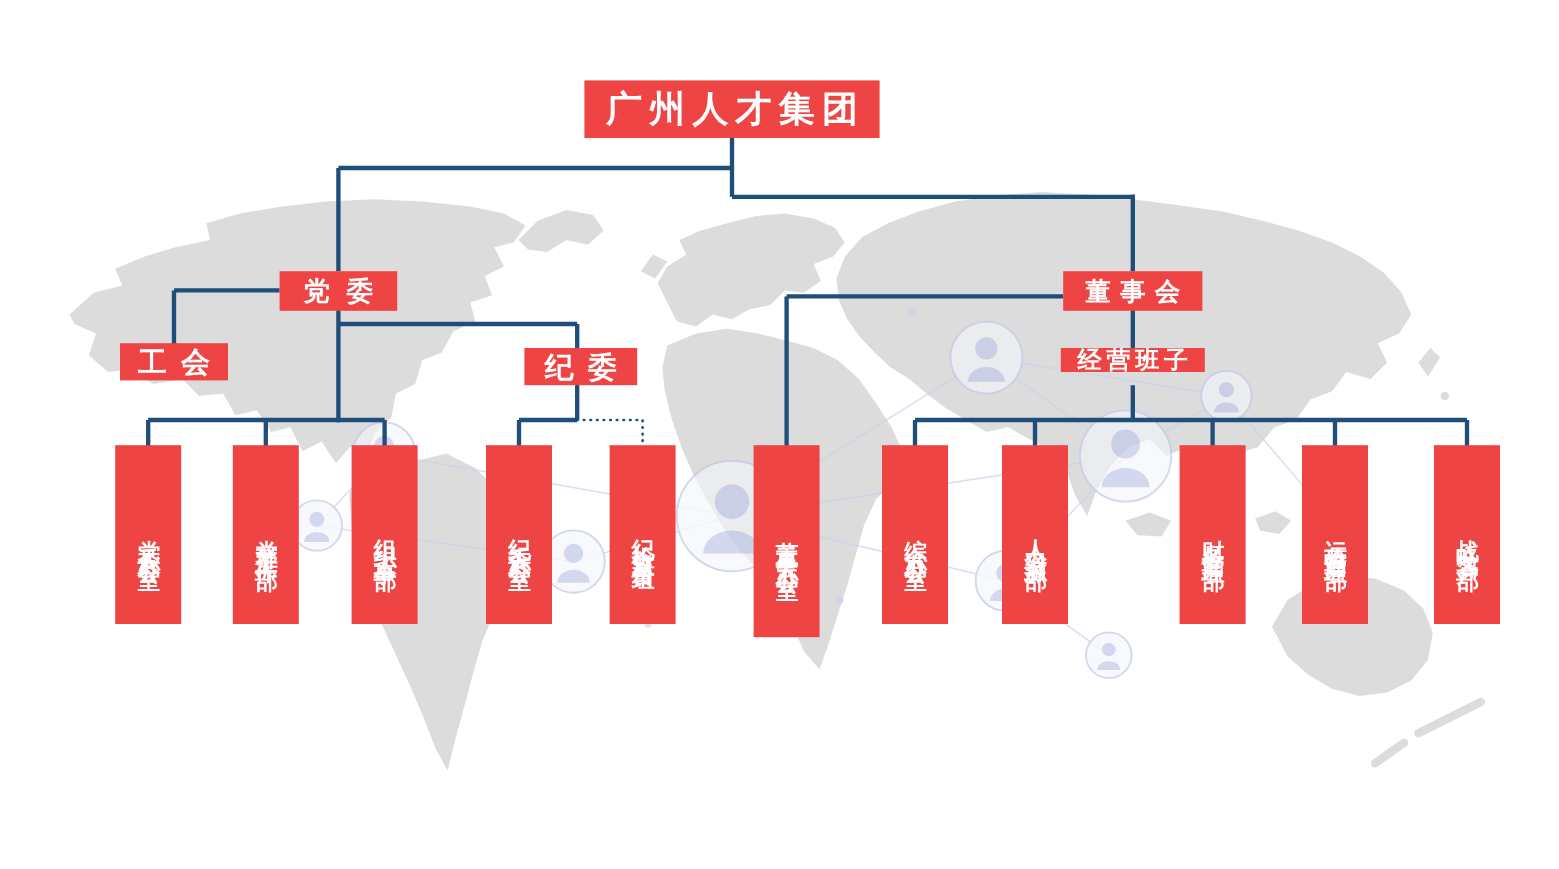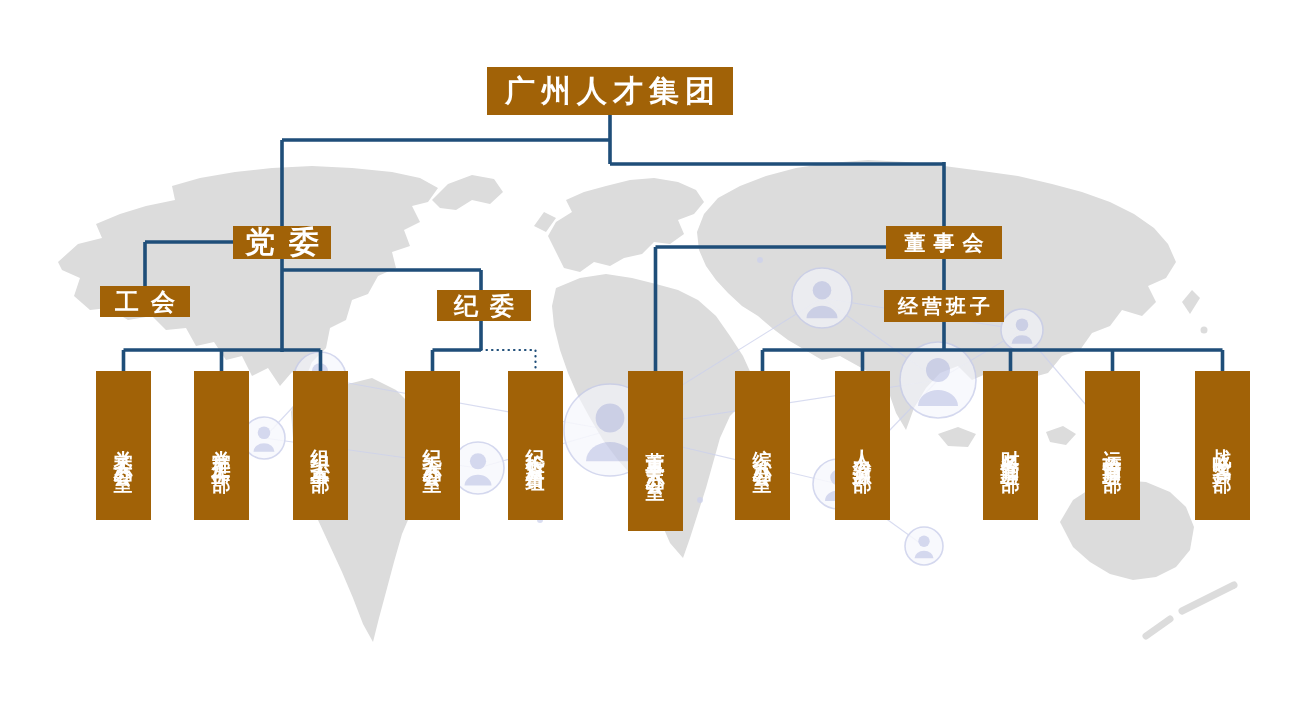--- a/index.html
+++ b/index.html
@@ -2,27 +2,27 @@
 <html><head>
 <meta charset="utf-8">
 <style>
   html,body{margin:0;padding:0;background:#ffffff;}
   .stage{
     position:relative;width:1299px;height:724px;overflow:hidden;
     background:#ffffff;font-family:"Liberation Sans","DejaVu Sans",sans-serif;
   }
   .stage svg{position:absolute;left:0;top:0;}
   .node{
-    position:absolute;background:#a16207;color:#ffffff;
+    position:absolute;background:#ef4444;color:#ffffff;
     display:flex;align-items:center;justify-content:center;
     font-weight:700;box-sizing:border-box;
   }
   .node span{display:block;white-space:nowrap;}
   .n-root span{font-size:30px;letter-spacing:6px;padding-inline-start:6px;}
-  .n-party span{font-size:30px;letter-spacing:14px;padding-inline-start:14px;}
+  .n-party span{font-size:22px;letter-spacing:14px;padding-inline-start:14px;}
   .n-small span{font-size:24px;letter-spacing:12px;padding-inline-start:12px;}
   .n-board span{font-size:21px;letter-spacing:8px;padding-inline-start:8px;}
   .n-mgmt span{font-size:20px;letter-spacing:4px;padding-inline-start:4px;}
   .v-node span{
     writing-mode:vertical-rl;text-orientation:upright;
     font-size:19px;letter-spacing:6px;padding-inline-start:6px;line-height:1;
   }
 </style>
 </head>
 <body>
@@ -148,21 +148,21 @@
   </div>
 
   <div class="node n-small" style="left:437px;top:290px;width:94px;height:31px">
     <span>纪委</span>
   </div>
 
   <div class="node n-board" style="left:886px;top:226px;width:116px;height:33px">
     <span>董事会</span>
   </div>
 
-  <div class="node n-mgmt" style="left:884px;top:290px;width:120px;height:32px">
+  <div class="node n-mgmt" style="left:884px;top:290px;width:120px;height:20px">
     <span>经营班子</span>
   </div>
 
   <div class="node v-node" style="left:96px;top:371px;width:55px;height:149px">
     <span>党委办公室</span>
   </div>
 
   <div class="node v-node" style="left:194px;top:371px;width:55px;height:149px">
     <span>党群工作部</span>
   </div>

